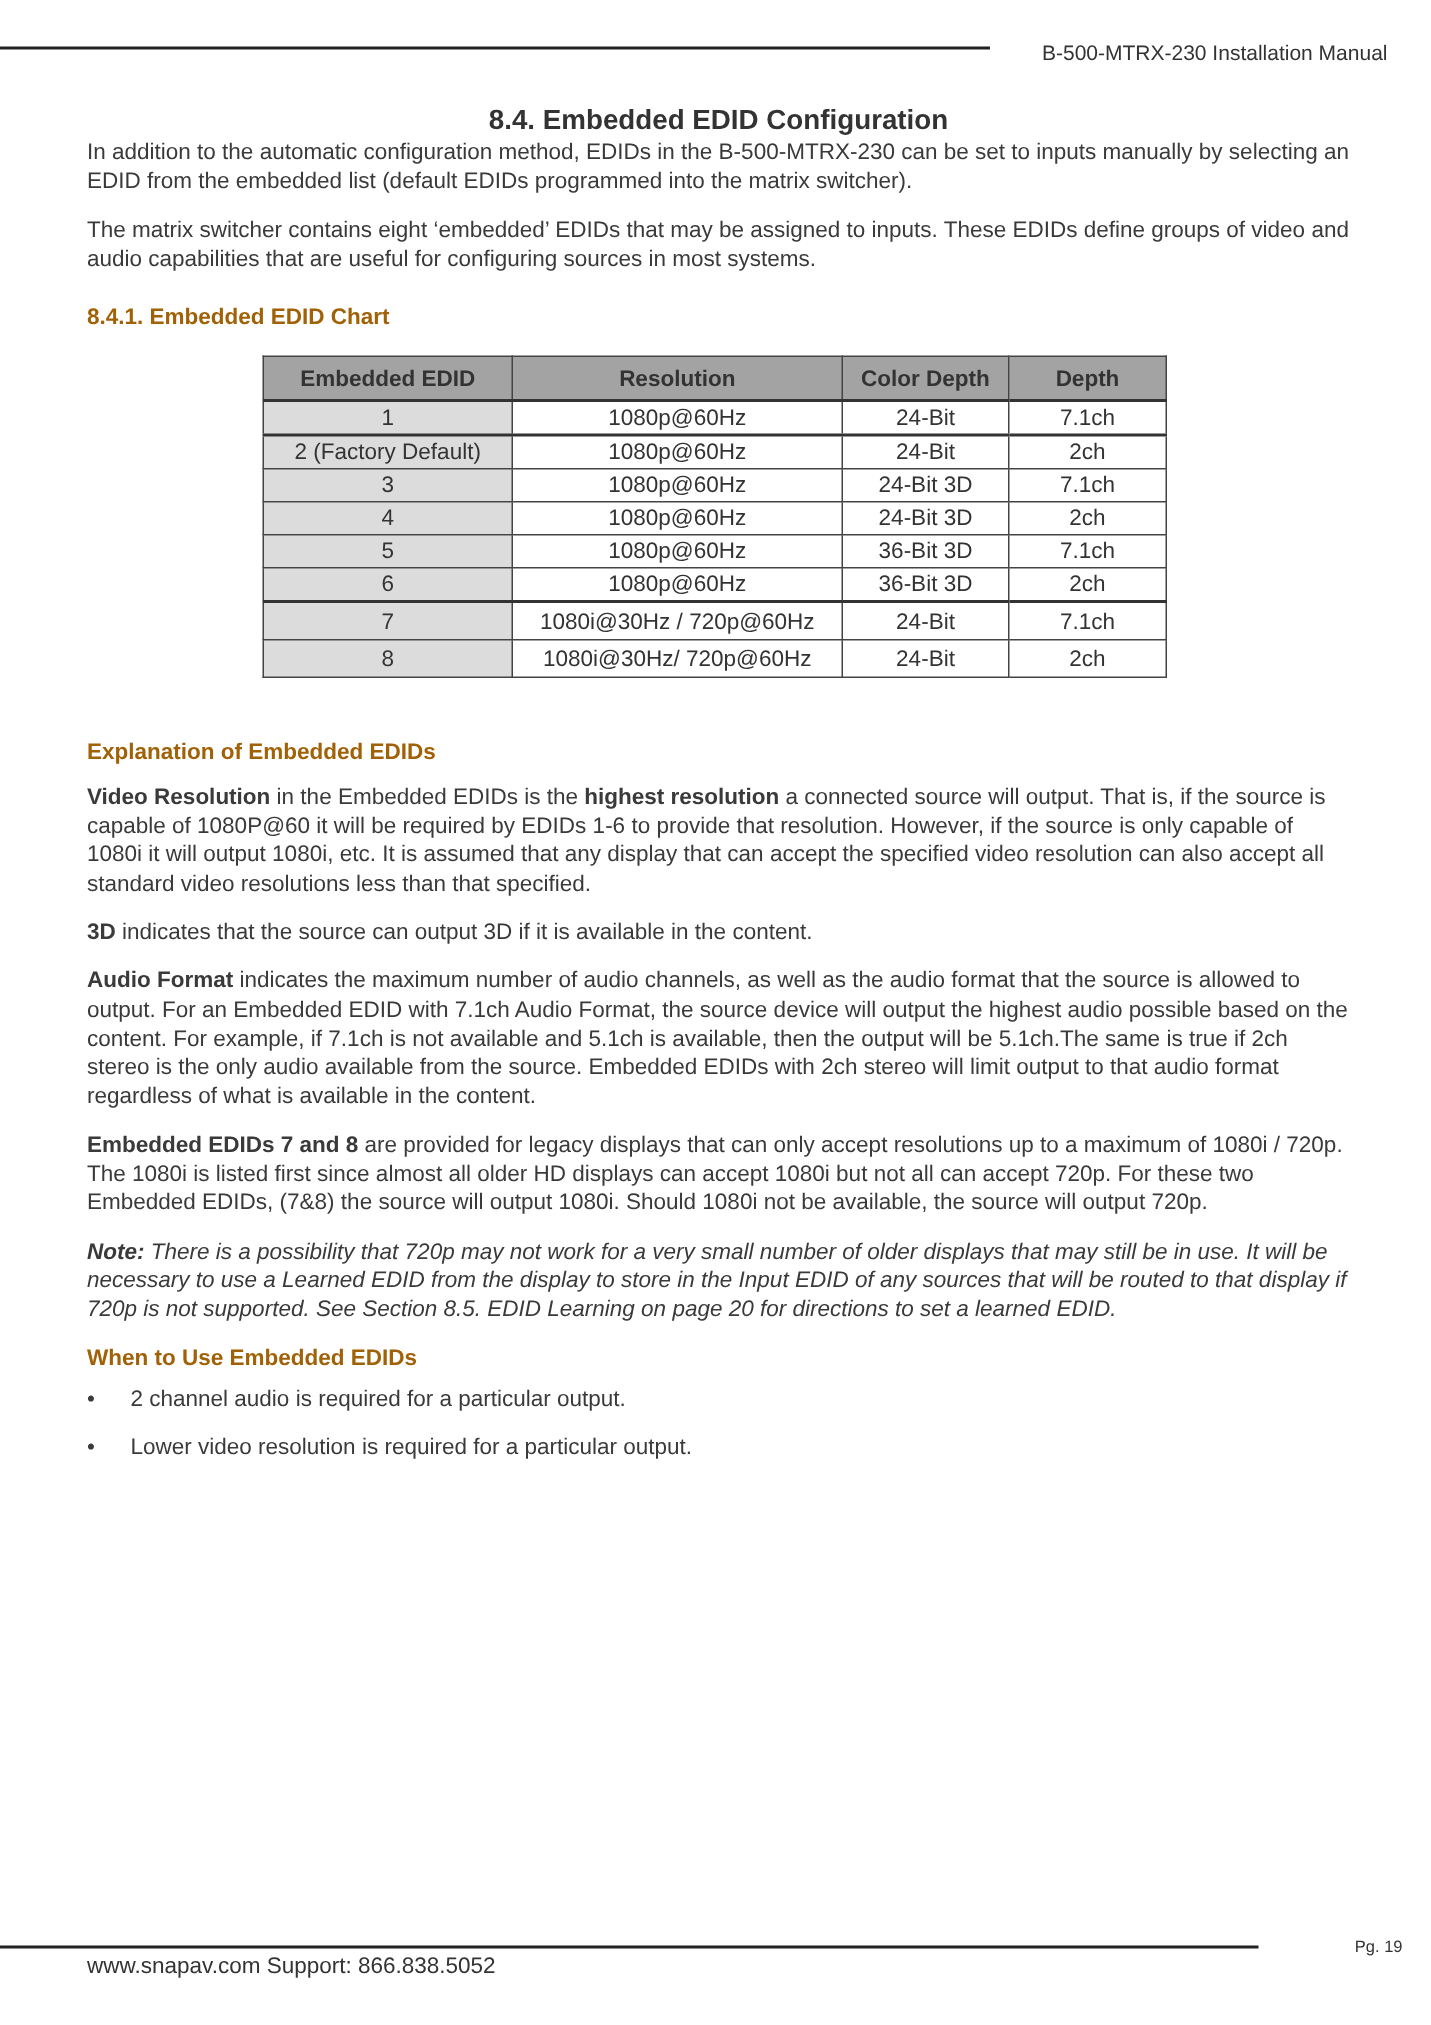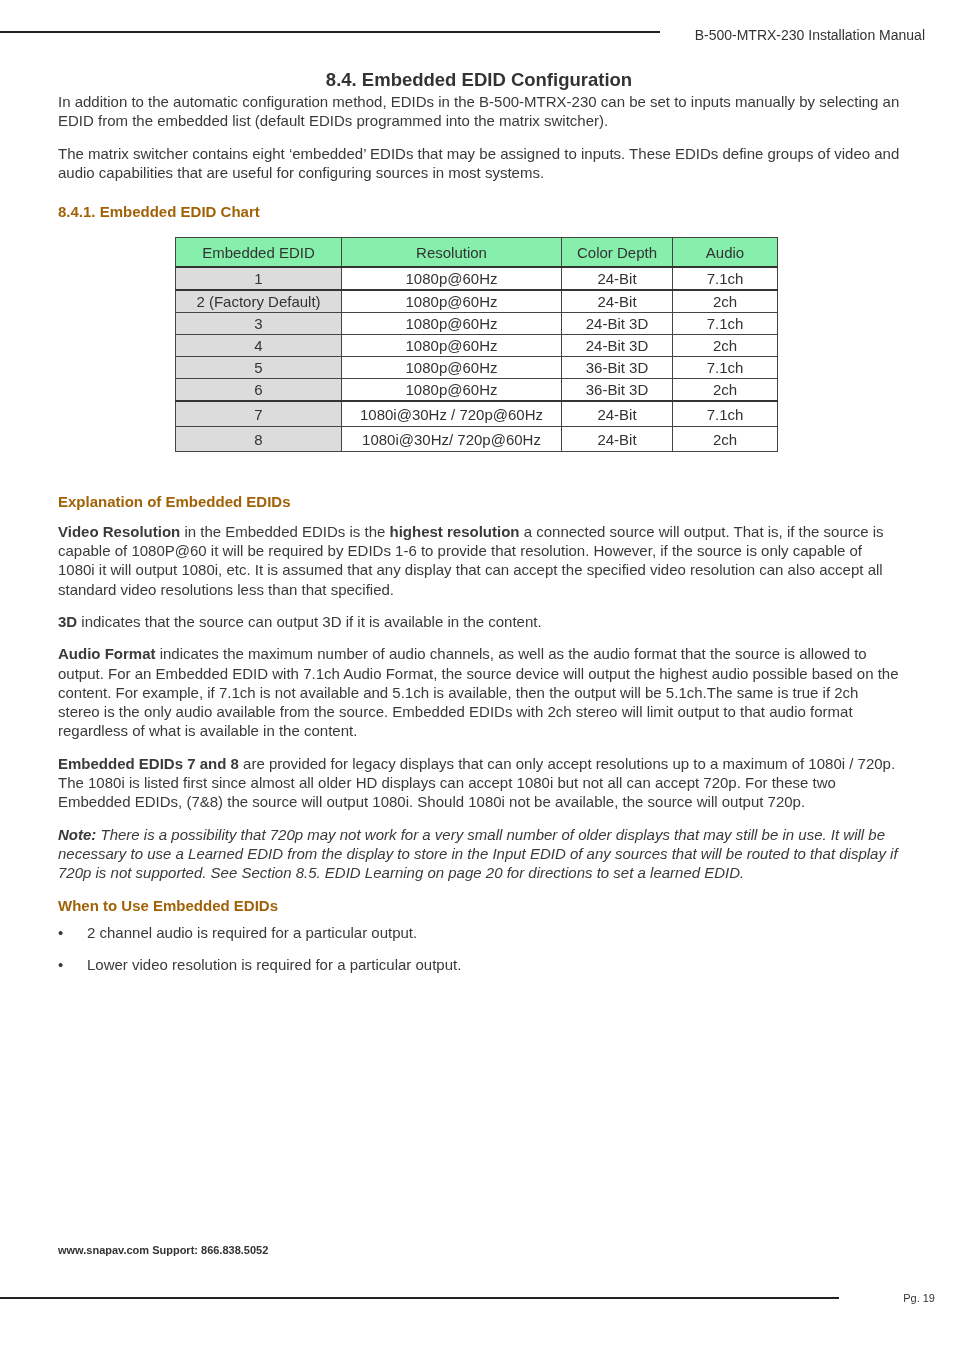--- a/index.html
+++ b/index.html
@@ -6,31 +6,31 @@
   body { width: 954px; height: 1350px; position: relative; font-family: "Liberation Sans", sans-serif; color: #3a3a3a; overflow: hidden; }
   .top-rule { position: absolute; left: 0; top: 31px; width: 660px; height: 2px; background: #222; }
   .header-title { position: absolute; right: 29px; top: 27px; font-size: 14px; color: #333; }
   .content { position: absolute; left: 58px; top: 68px; width: 842px; font-size: 15px; line-height: 19.3px; }
   h2 { font-size: 18.5px; font-weight: bold; margin: 0; line-height: 24px; color: #333; text-align: center; }
   p { margin: 0 0 13px 0; }
   h3 { font-size: 15px; font-weight: bold; margin: 0; color: #a16207; }
   .sub-h { margin-top: 20px; margin-bottom: 16px; }
   table { border-collapse: collapse; margin-left: 117px; font-size: 15px; color: #333; }
   td, th { border: 1px solid #444; text-align: center; padding: 0; height: 21px; line-height: 21px; }
-  th { background: #86efac; font-weight: normal; height: 28px; border-bottom: 2px solid #333; }
+  th { background: #a3a3a3; font-weight: bold; height: 28px; border-bottom: 2px solid #333; }
   td.c1 { background: #dcdcdc; }
   tr.thick td { border-bottom: 2px solid #333; }
   tr.tall td { height: 24px; }
   .expl-h { margin-top: 40px; margin-bottom: 10px; }
   ul { list-style: none; padding: 0; margin: 0; }
   li { position: relative; padding-left: 29px; margin-bottom: 13px; }
   li::before { content: "•"; position: absolute; left: 0; }
   .bottom-rule { position: absolute; left: 0; top: 1297px; width: 839px; height: 2px; background: #222; }
   .page-num { position: absolute; right: 19px; top: 1292px; font-size: 11px; color: #333; }
-  .footer { position: absolute; left: 58px; top: 1244px; font-size: 11px; color: #333; font-weight: bold; }
+  .footer { position: absolute; left: 58px; top: 1302px; font-size: 15px; color: #333; }
 </style>
 </head>
 <body>
 
 <div class="top-rule"></div>
 <div class="header-title">B-500-MTRX-230 Installation Manual</div>
 
 <div class="content">
   <h2>8.4. Embedded EDID Configuration</h2>
   <p>In addition to the automatic configuration method, EDIDs in the B-500-MTRX-230 can be set to inputs manually by selecting an EDID from the embedded list (default EDIDs programmed into the matrix switcher).</p>
@@ -42,21 +42,21 @@
         <col style="width:166px">
         <col style="width:220px">
         <col style="width:111px">
         <col style="width:105px">
       </colgroup>
     <tbody>
         <tr>
       <th>Embedded EDID</th>
       <th>Resolution</th>
       <th>Color Depth</th>
-      <th>Audio</th>
+      <th>Depth</th>
     </tr>
     <tr class="thick">
       <td class="c1">1</td>
       <td>1080p@60Hz</td>
       <td>24-Bit</td>
       <td>7.1ch</td>
     </tr>
     <tr>
       <td class="c1">2 (Factory Default)</td>
       <td>1080p@60Hz</td>

